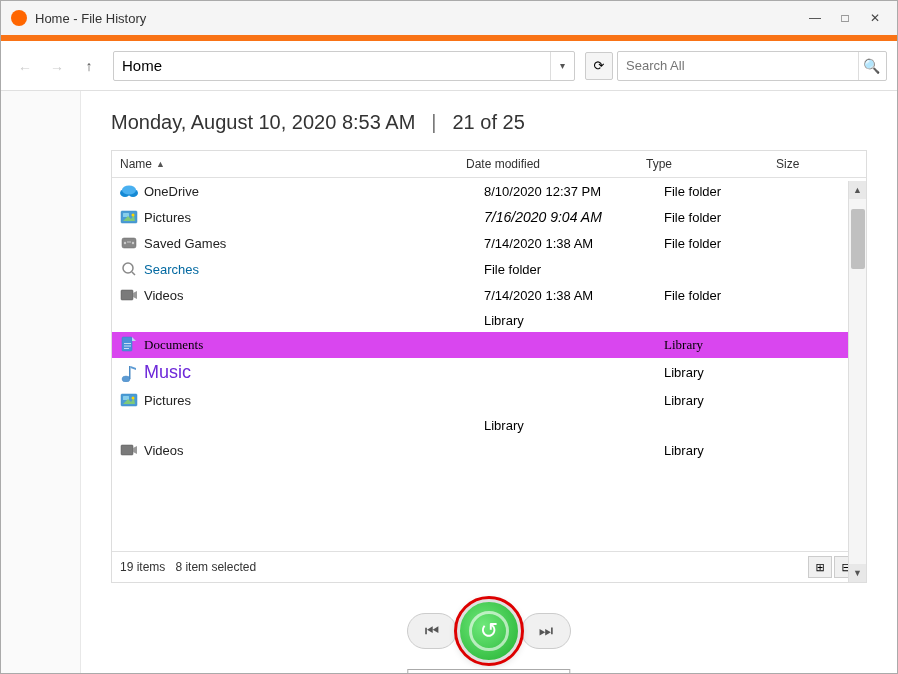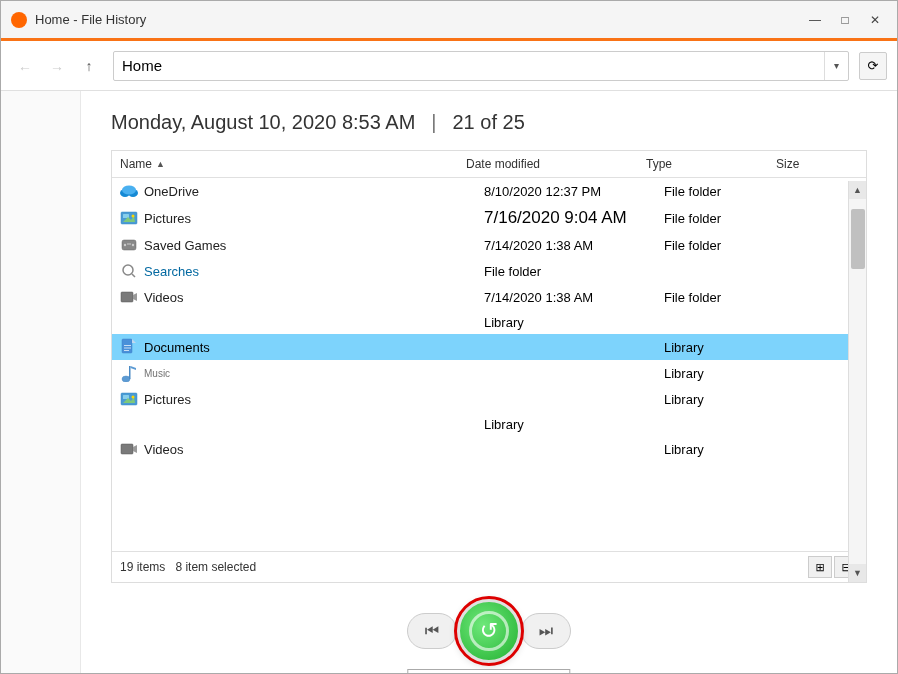--- a/index.html
+++ b/index.html
@@ -17,21 +17,21 @@
       height: 674px;
       background: #fff;
       border: 1px solid #aaa;
       display: flex;
       flex-direction: column;
     }
     
     .titlebar {
       height: 40px;
       background: #f5f5f5;
-      border-bottom: 3px solid #f97316;
+      border-bottom: 6px solid #f97316;
       display: flex;
       align-items: center;
       padding: 0 8px;
       user-select: none;
     }
     .titlebar-icon {
       width: 20px;
       height: 20px;
       margin-right: 6px;
       display: flex;
@@ -250,21 +250,21 @@
       flex: 1;
     }
     .file-row {
       display: grid;
       grid-template-columns: 1fr 180px 130px 80px;
       align-items: center;
       padding: 2px 0;
       cursor: pointer;
       min-height: 24px;
     }
-    .file-row.selected { background: #7dd3fc; }
+    .file-row.selected { background: #d946ef; font-family: Liberation Serif, serif; }
     .file-cell {
       padding: 2px 8px;
       font-size: 13px;
       white-space: nowrap;
       overflow: hidden;
       text-overflow: ellipsis;
     }
     .file-name-cell {
       display: flex;
       align-items: center;
@@ -458,20 +458,26 @@
     <button class="nav-btn disabled">←</button>
     <button class="nav-btn disabled">→</button>
     <button class="up-btn">
       <span>↑</span>
     </button>
     <div class="address-bar">
       <input class="address-input" type="text" value="Home" style="">
       <div class="address-dropdown">▾</div>
     </div>
     <button class="refresh-btn">⟳</button>
+    <div class="search-bar">
+      <input class="search-input" type="text" placeholder="Search All" style="">
+      <button class="search-icon-btn">
+        <span>🔍</span>
+      </button>
+    </div>
   </div>
 
   <div class="main-area">
 
     <div class="sidebar"></div>
 
     <div class="content">
       <div class="date-header">
         <span>Monday, August 10, 2020 8:53 AM</span>
         <span class="date-separator">|</span>
@@ -512,21 +518,21 @@
         <span class="file-icon">
                   <svg width="18" height="16" viewBox="0 0 18 16">
                     <rect x="1" y="2" width="16" height="12" rx="1" fill="#4a9bd4" stroke="#3a8bc4" stroke-width="0.5"></rect>
                     <rect x="3" y="4" width="6" height="4" rx="0.5" fill="#87ceeb"></rect>
                     <polygon points="3,12 8,7 11,10 14,6 15,12" fill="#7fc97a"></polygon>
                     <circle cx="13" cy="6" r="1.5" fill="#ffd700"></circle>
                   </svg>
                 </span>
         <span style="font-size:13px;color:#222;">Pictures</span>
       </div>
-      <div class="file-cell" style="font-size:17px;">7/16/2020 9:04 AM</div>
+      <div class="file-cell" style="font-size:14px;font-style:italic;">7/16/2020 9:04 AM</div>
       <div class="file-cell" style="font-size:13px;">File folder</div>
       <div class="file-cell" style="font-size:13px;"></div>
     </div>
             <div class="file-row">
       <div class="file-name-cell">
         <span class="file-icon">
                   <svg width="18" height="16" viewBox="0 0 18 16">
                     <rect x="2" y="3" width="14" height="10" rx="2" fill="#888" stroke="#666" stroke-width="0.5"></rect>
                     <rect x="7" y="6" width="4" height="2" fill="#aaa"></rect>
                     <circle cx="13" cy="8" r="1.2" fill="#ccc"></circle>
@@ -590,21 +596,21 @@
     </div>
             <div class="file-row">
       <div class="file-name-cell">
         <span class="file-icon">
                   <svg width="16" height="18" viewBox="0 0 16 18">
                     <ellipse cx="5" cy="15" rx="4" ry="3" fill="#5c9bd4" stroke="#4a8ac4" stroke-width="0.5"></ellipse>
                     <rect x="8" y="2" width="1.5" height="13" fill="#4a8ac4"></rect>
                     <path d="M9.5,2 L15,4 L15,6 L9.5,4 Z" fill="#5c9bd4"></path>
                   </svg>
                 </span>
-        <span style="font-size:10px;color:#737373;">Music</span>
+        <span style="font-size:18px;color:#6d28d9;">Music</span>
       </div>
       <div class="file-cell" style="font-size:13px;"></div>
       <div class="file-cell" style="font-size:13px;">Library</div>
       <div class="file-cell" style="font-size:13px;"></div>
     </div>
             <div class="file-row">
       <div class="file-name-cell">
         <span class="file-icon">
                   <svg width="18" height="16" viewBox="0 0 18 16">
                     <rect x="1" y="2" width="16" height="12" rx="1" fill="#4a9bd4" stroke="#3a8bc4" stroke-width="0.5"></rect>

